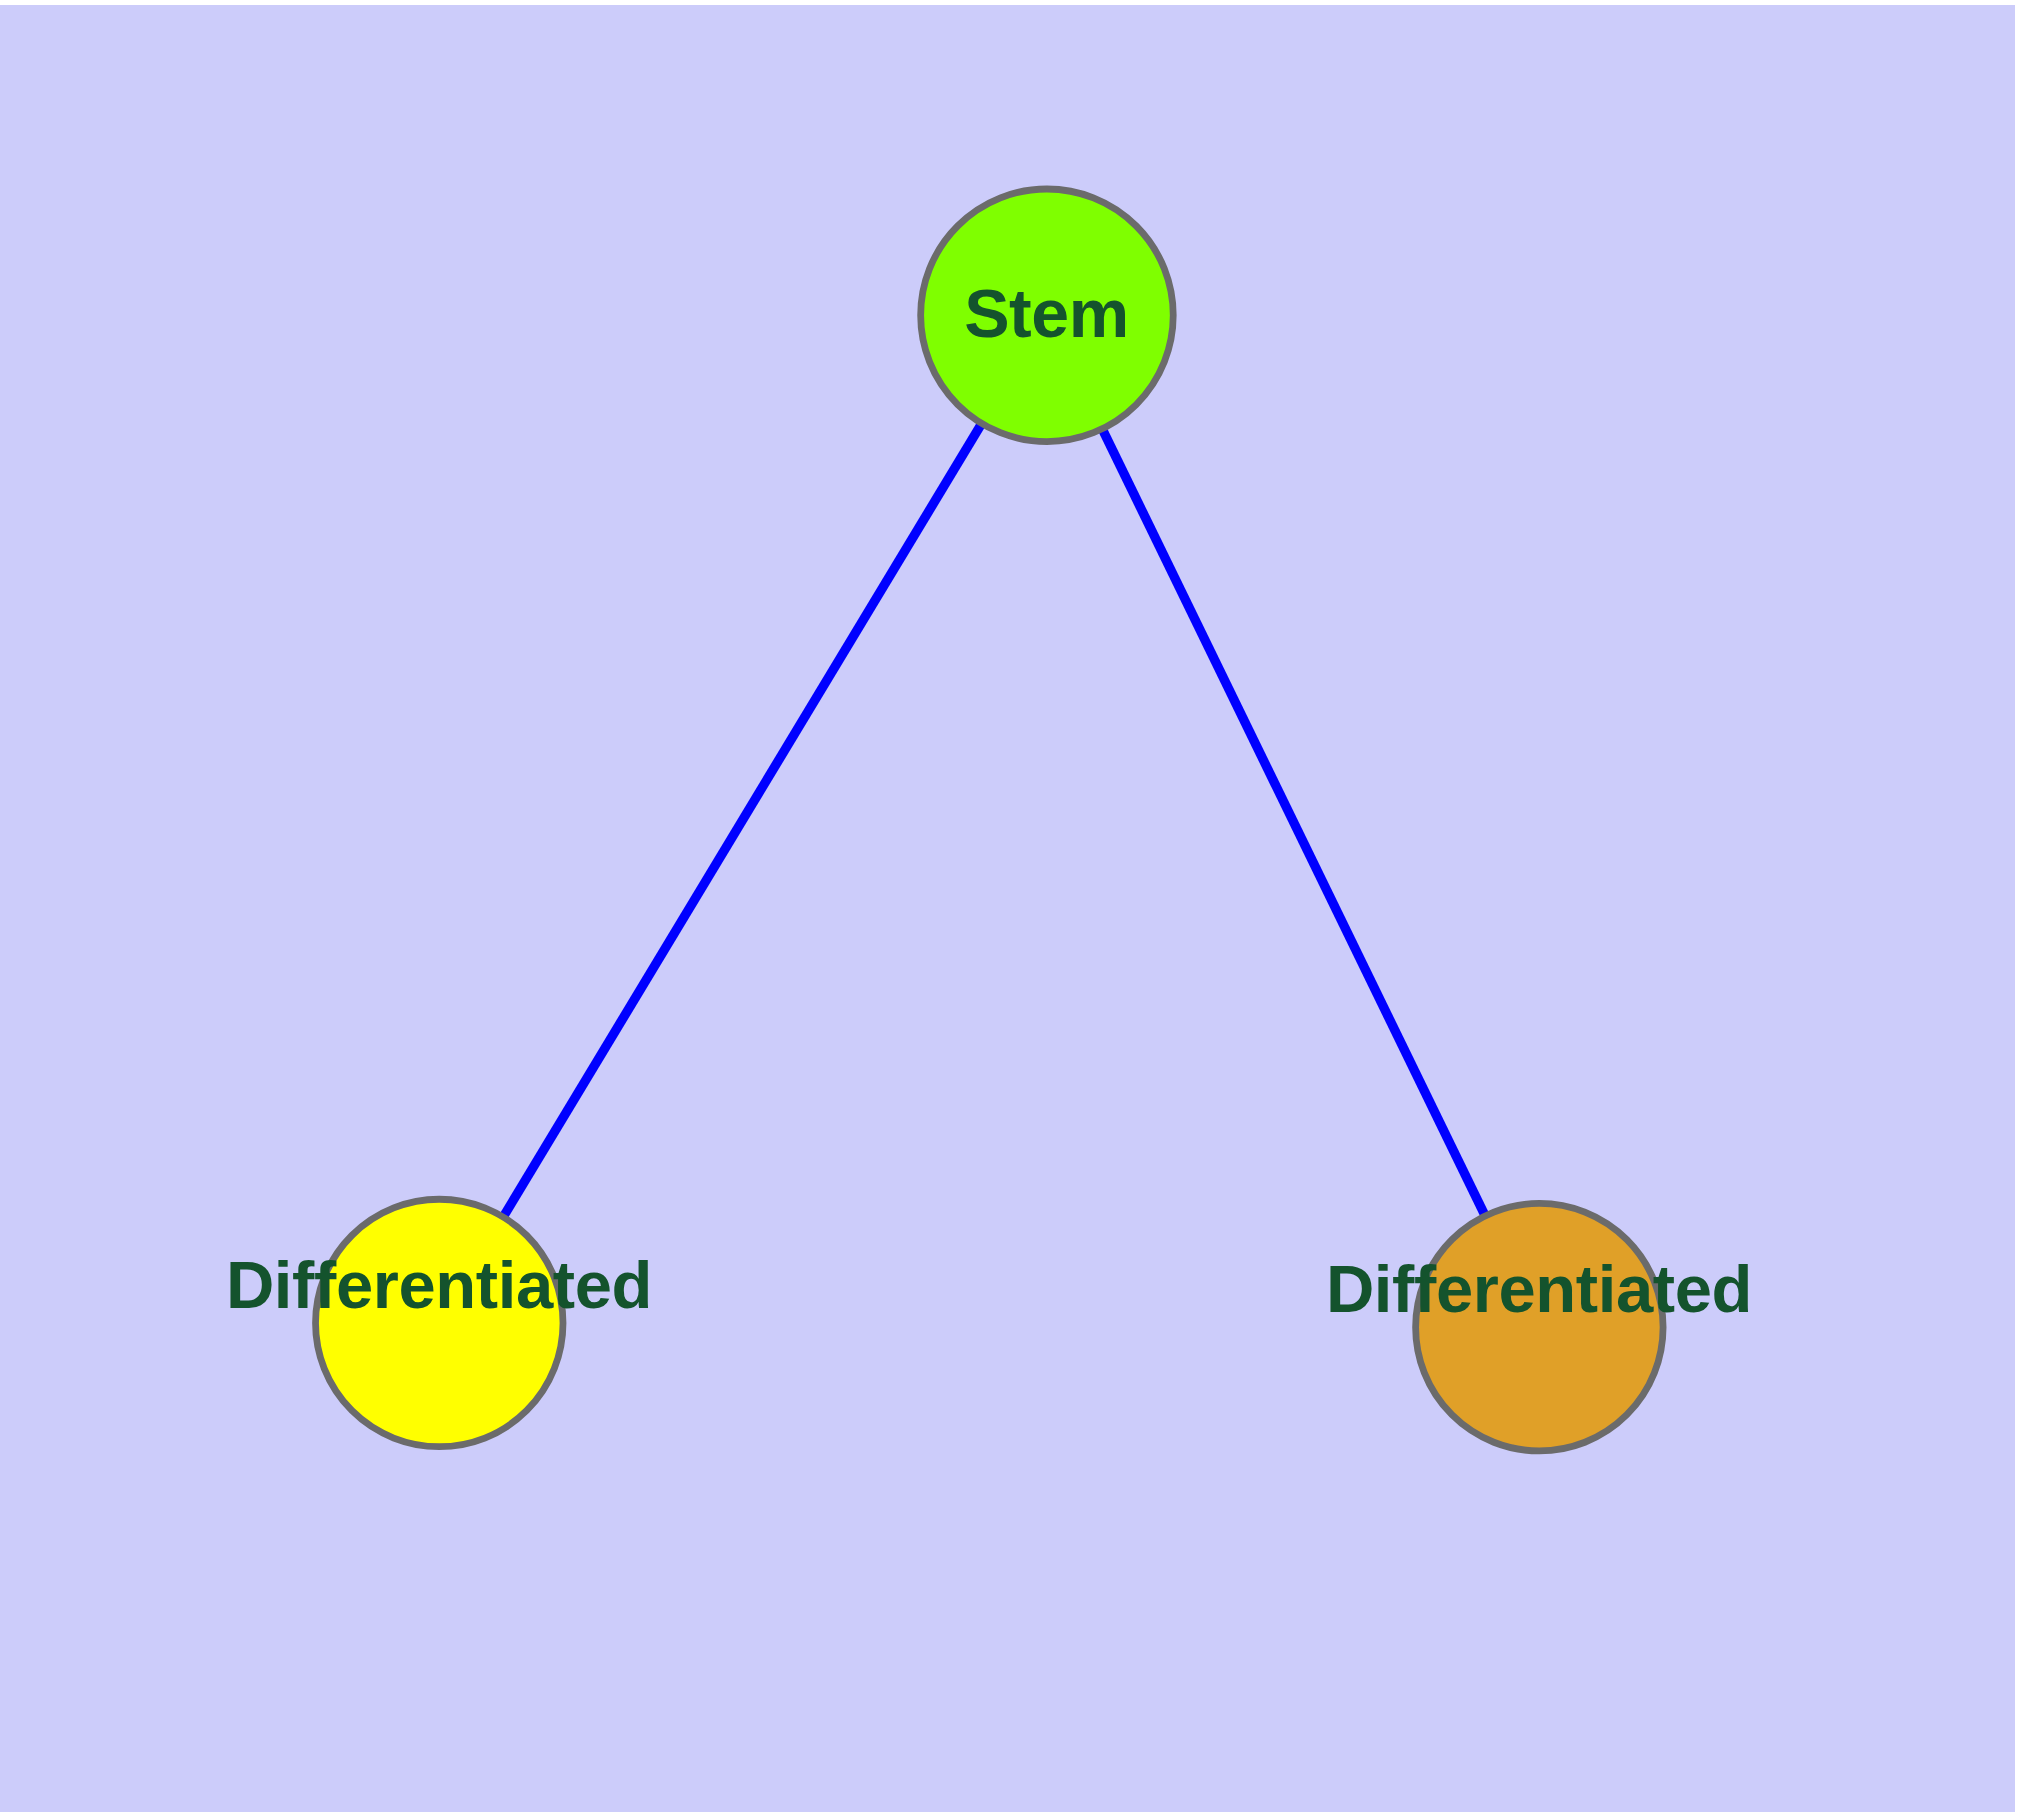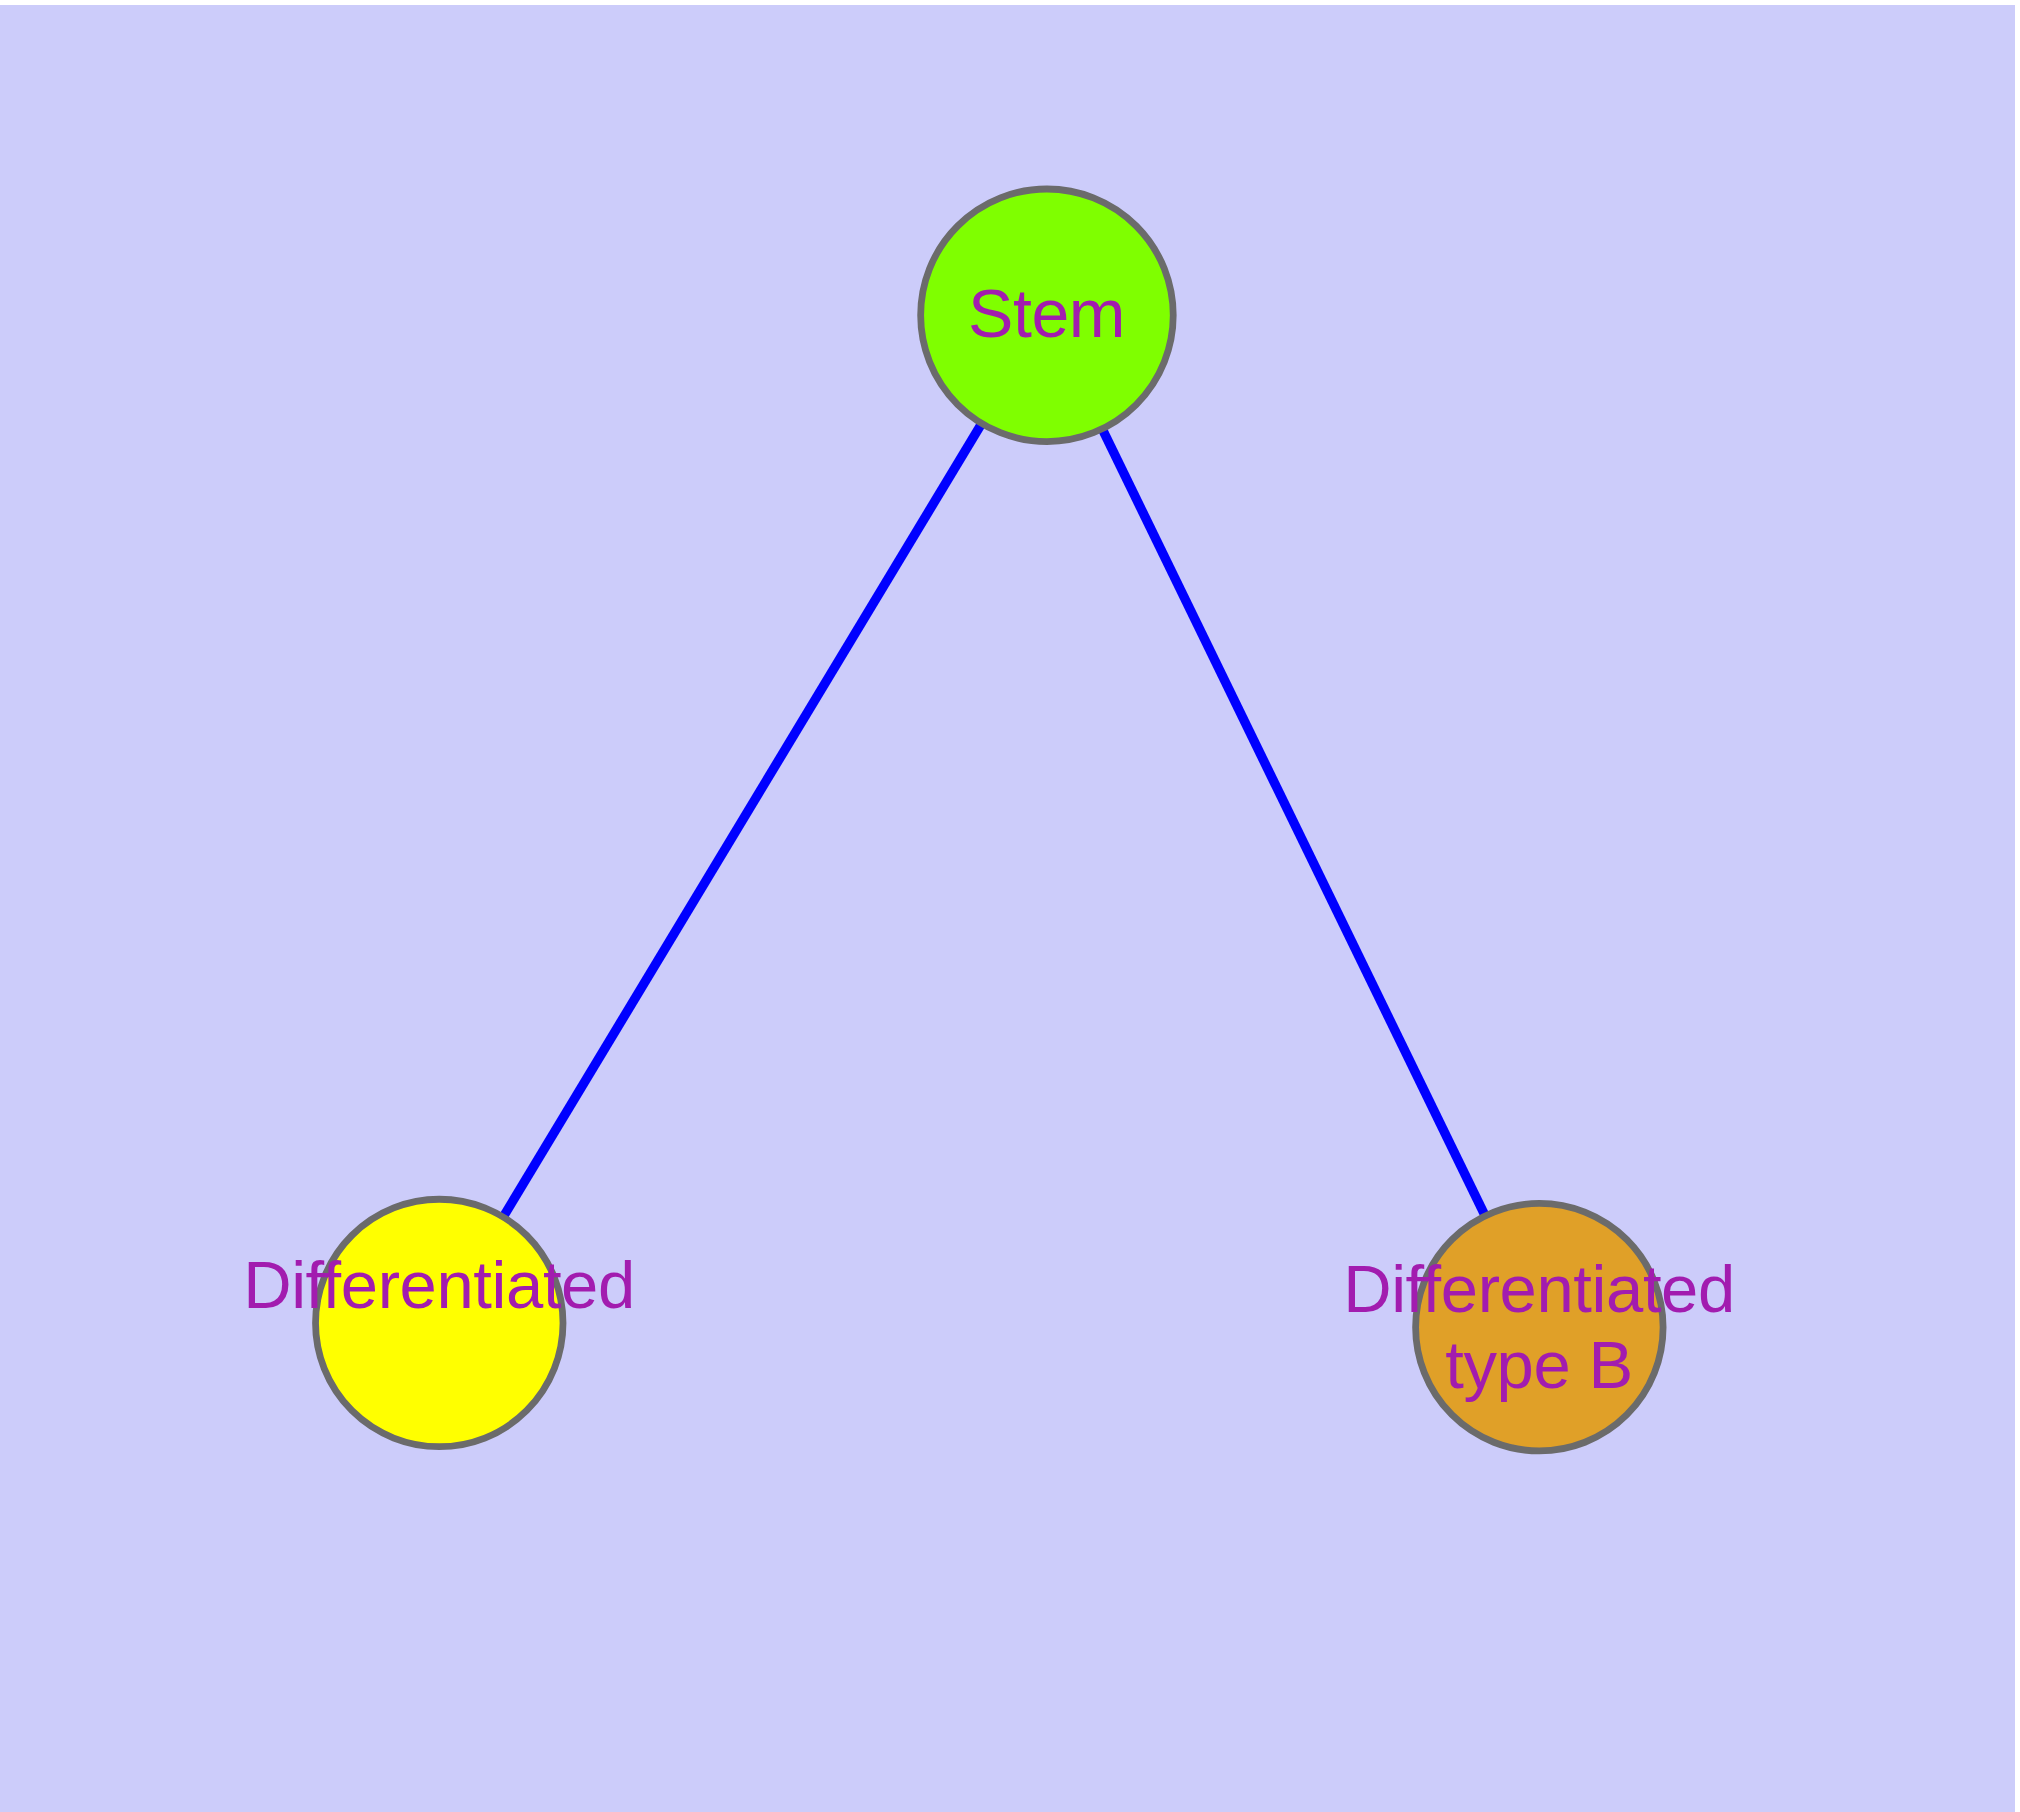--- a/index.html
+++ b/index.html
@@ -31,23 +31,23 @@
   }
   #graph-svg {
     position: absolute;
     left: 0;
     top: 0;
     width: 2021px;
     height: 1812px;
   }
   .node-label {
     position: absolute;
-    color: #a21caf;
+    color: #14532d;
     font-family: "Liberation Sans", sans-serif;
-    font-weight: normal;
+    font-weight: bold;
     text-align: center;
     white-space: pre;
     line-height: 1.13;
     pointer-events: none;
     letter-spacing: -0.4px;
   }
   #label-stem {
     font-size: 68px;
     left: 792px;
     top: 275px;
@@ -84,16 +84,16 @@
       <circle cx="1235" cy="372" r="149" fill="#7fff00" stroke="#6b6b6b" stroke-width="8"></circle>
       <circle cx="518" cy="1561" r="146" fill="#ffff00" stroke="#6b6b6b" stroke-width="8"></circle>
       <circle cx="1816" cy="1566" r="146" fill="#e0a028" stroke="#6b6b6b" stroke-width="8"></circle>
     </g>
   </svg>
 
   <div class="node-label" id="label-stem">Stem</div>
 
   <div class="node-label" id="label-type-a"><span>Differentiated</span><br></div>
 
-  <div class="node-label" id="label-type-b"><span>Differentiated</span><br><span>type B</span></div>
+  <div class="node-label" id="label-type-b"><span>Differentiated</span><br></div>
 
 </div>
 
 
 </body></html>

